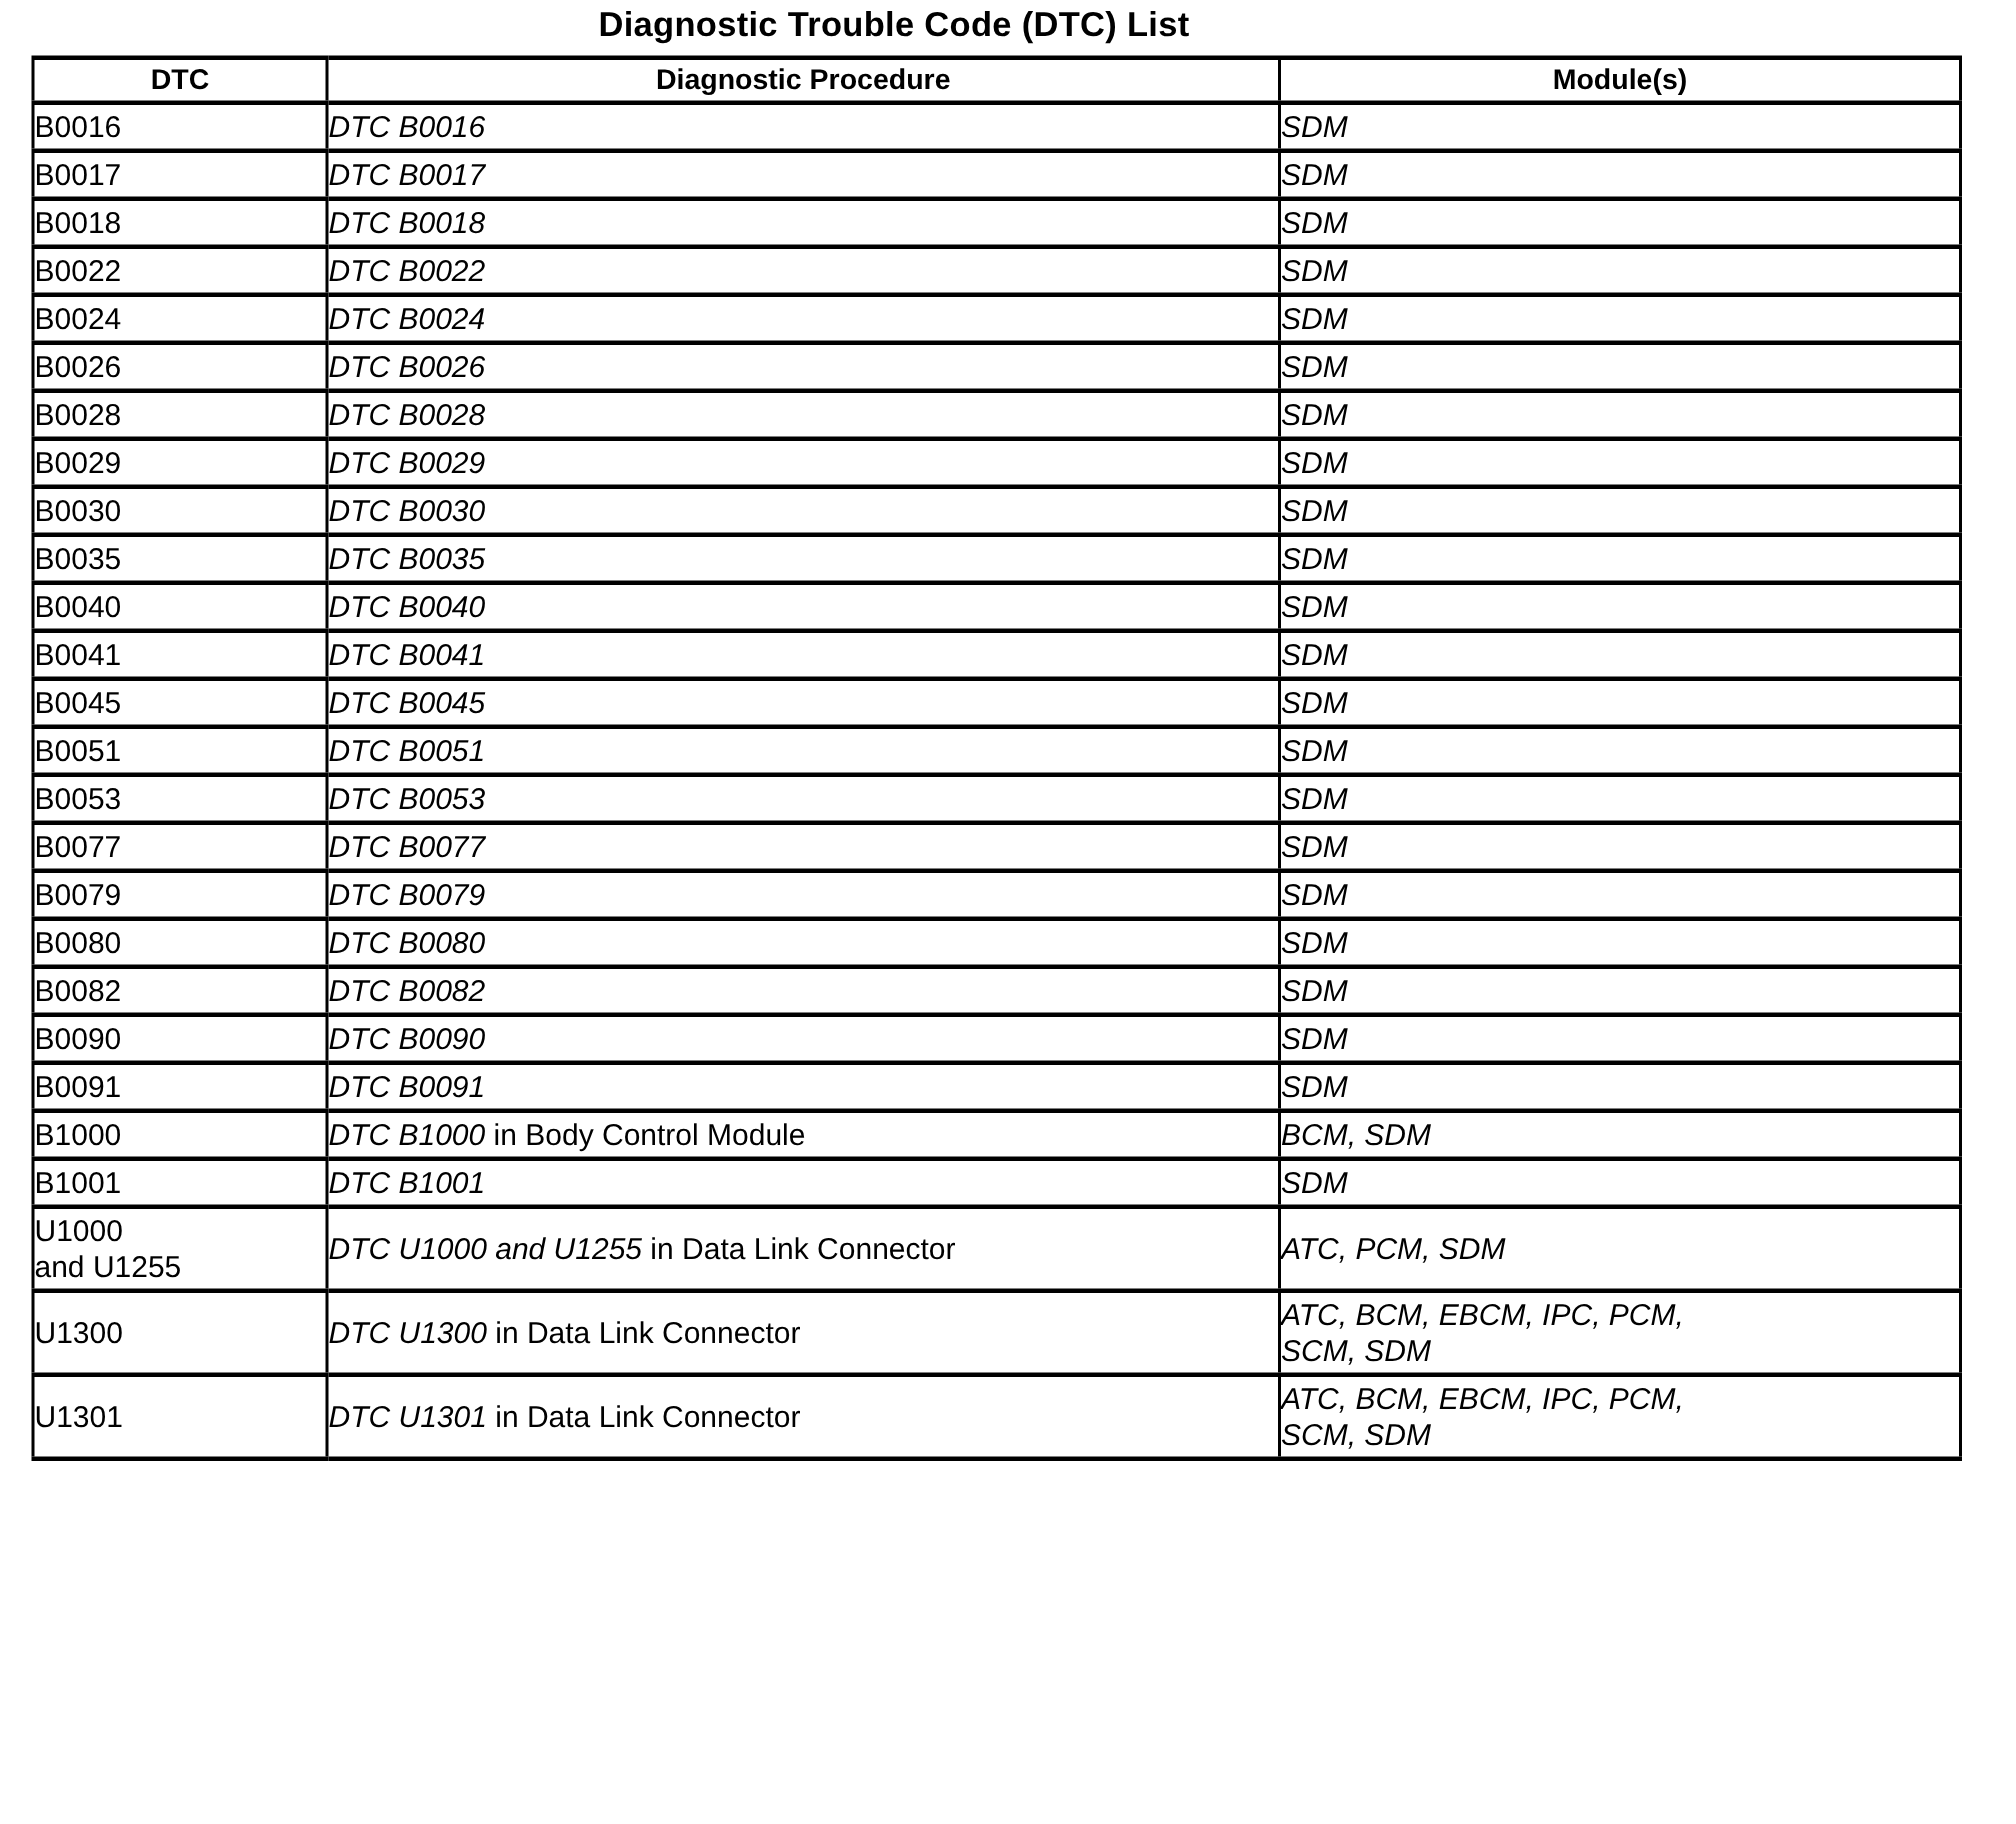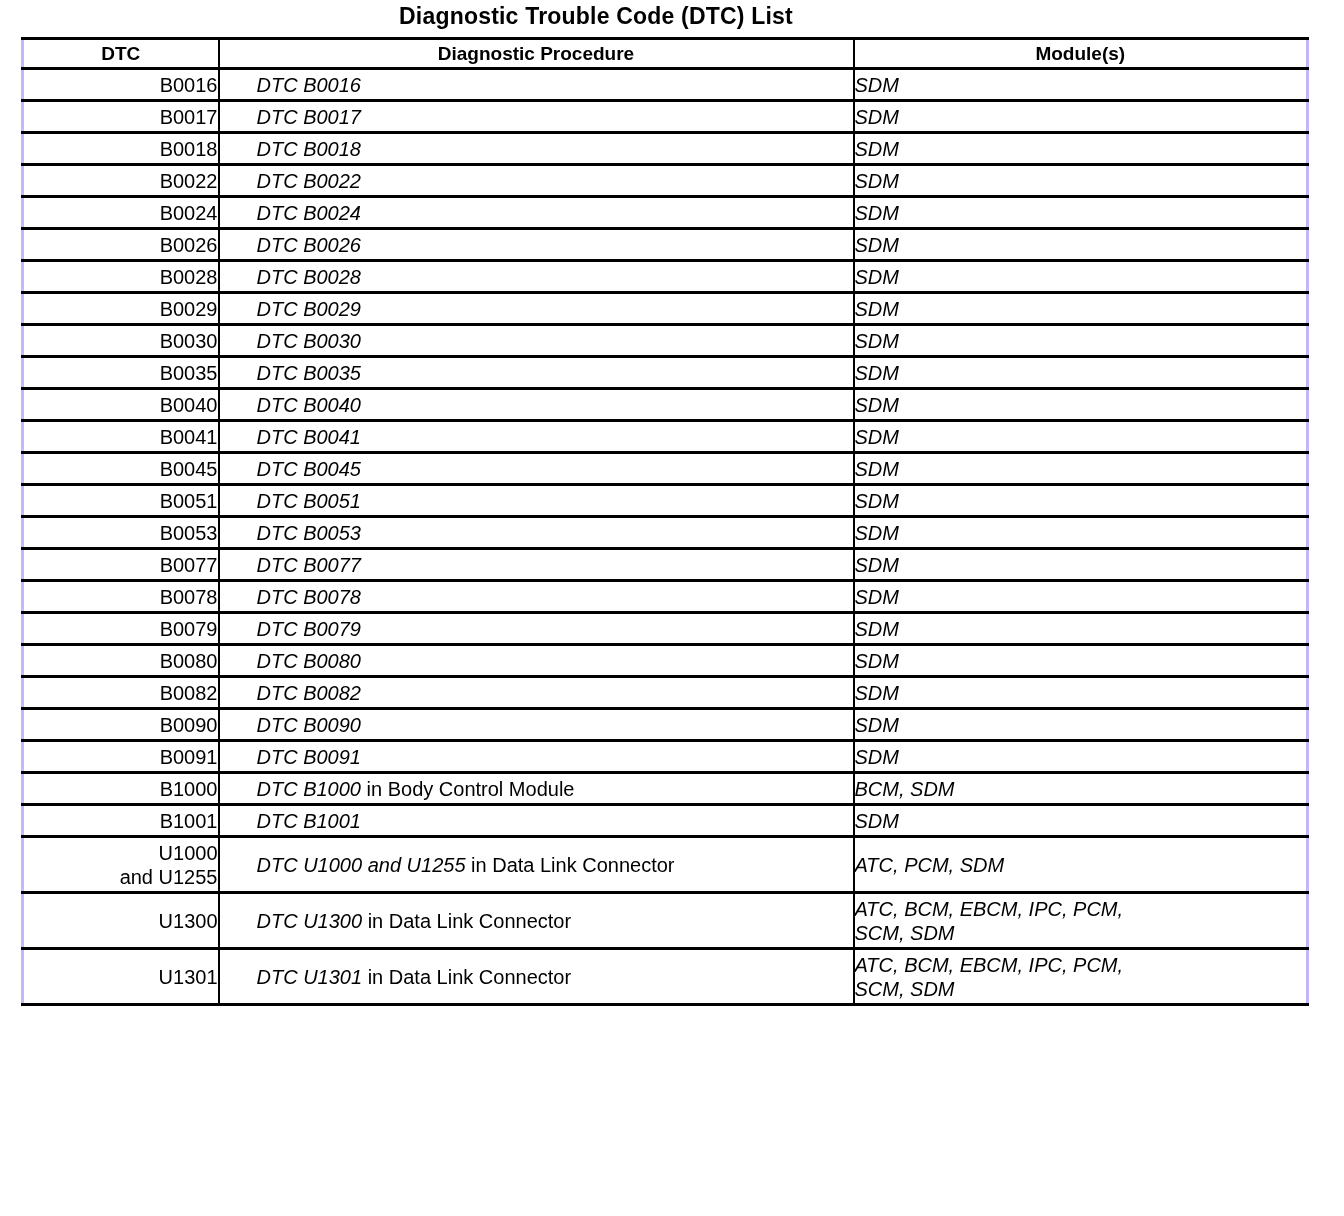--- a/index.html
+++ b/index.html
@@ -7,37 +7,37 @@
     width: 1344px; height: 1216px; position: relative; overflow: hidden;
     font-family: "Liberation Sans", "DejaVu Sans", sans-serif; color: #000;
   }
   .title {
     position: absolute; top: 3px; left: 0; width: 1192px; text-align: center;
     font-weight: bold; font-size: 23px; letter-spacing: 0.2px;
   }
   table.dtc {
     position: absolute; top: 37px; left: 21px;
     width: 1285px; border-collapse: collapse; table-layout: fixed;
-    border: 3px solid #c4b5fd;
+    border: 1px solid #c4b5fd;
   }
   table.dtc col.c1 { width: 196px; }
   table.dtc col.c2 { width: 635px; }
   table.dtc col.c3 { width: 454px; }
   table.dtc th, table.dtc td {
     border-left: 2px solid #000; border-right: 2px solid #000;
     border-top: 3px solid #000; border-bottom: 3px solid #000;
     padding: 0; font-size: 20px; line-height: 24px; vertical-align: middle;
   }
   table.dtc th { height: 27px; font-weight: bold; font-size: 19px; text-align: center; }
   table.dtc td { height: 29px; }
   table.dtc tr.tall td { height: 53px; }
-  td.code { text-align: right; }
+  td.code { text-align: left; }
   td.proc { padding-left: 12px; }
   td.mods { padding-left: 16px; font-style: italic; }
-  .it { font-style: italic; margin-left: 37px; }
+  .it { font-style: italic; }
 </style>
 </head>
 <body>
 
 <div class="title">Diagnostic Trouble Code (DTC) List</div>
 
 <table class="dtc">
   <colgroup>
       <col class="c1">
       <col class="c2">
@@ -125,25 +125,20 @@
         <td class="code">B0053</td>
         <td class="proc"><span class="it">DTC B0053</span><span></span></td>
         <td class="mods">SDM</td>
       </tr>
       <tr>
         <td class="code">B0077</td>
         <td class="proc"><span class="it">DTC B0077</span><span></span></td>
         <td class="mods">SDM</td>
       </tr>
       <tr>
-        <td class="code">B0078</td>
-        <td class="proc"><span class="it">DTC B0078</span><span></span></td>
-        <td class="mods">SDM</td>
-      </tr>
-      <tr>
         <td class="code">B0079</td>
         <td class="proc"><span class="it">DTC B0079</span><span></span></td>
         <td class="mods">SDM</td>
       </tr>
       <tr>
         <td class="code">B0080</td>
         <td class="proc"><span class="it">DTC B0080</span><span></span></td>
         <td class="mods">SDM</td>
       </tr>
       <tr>

